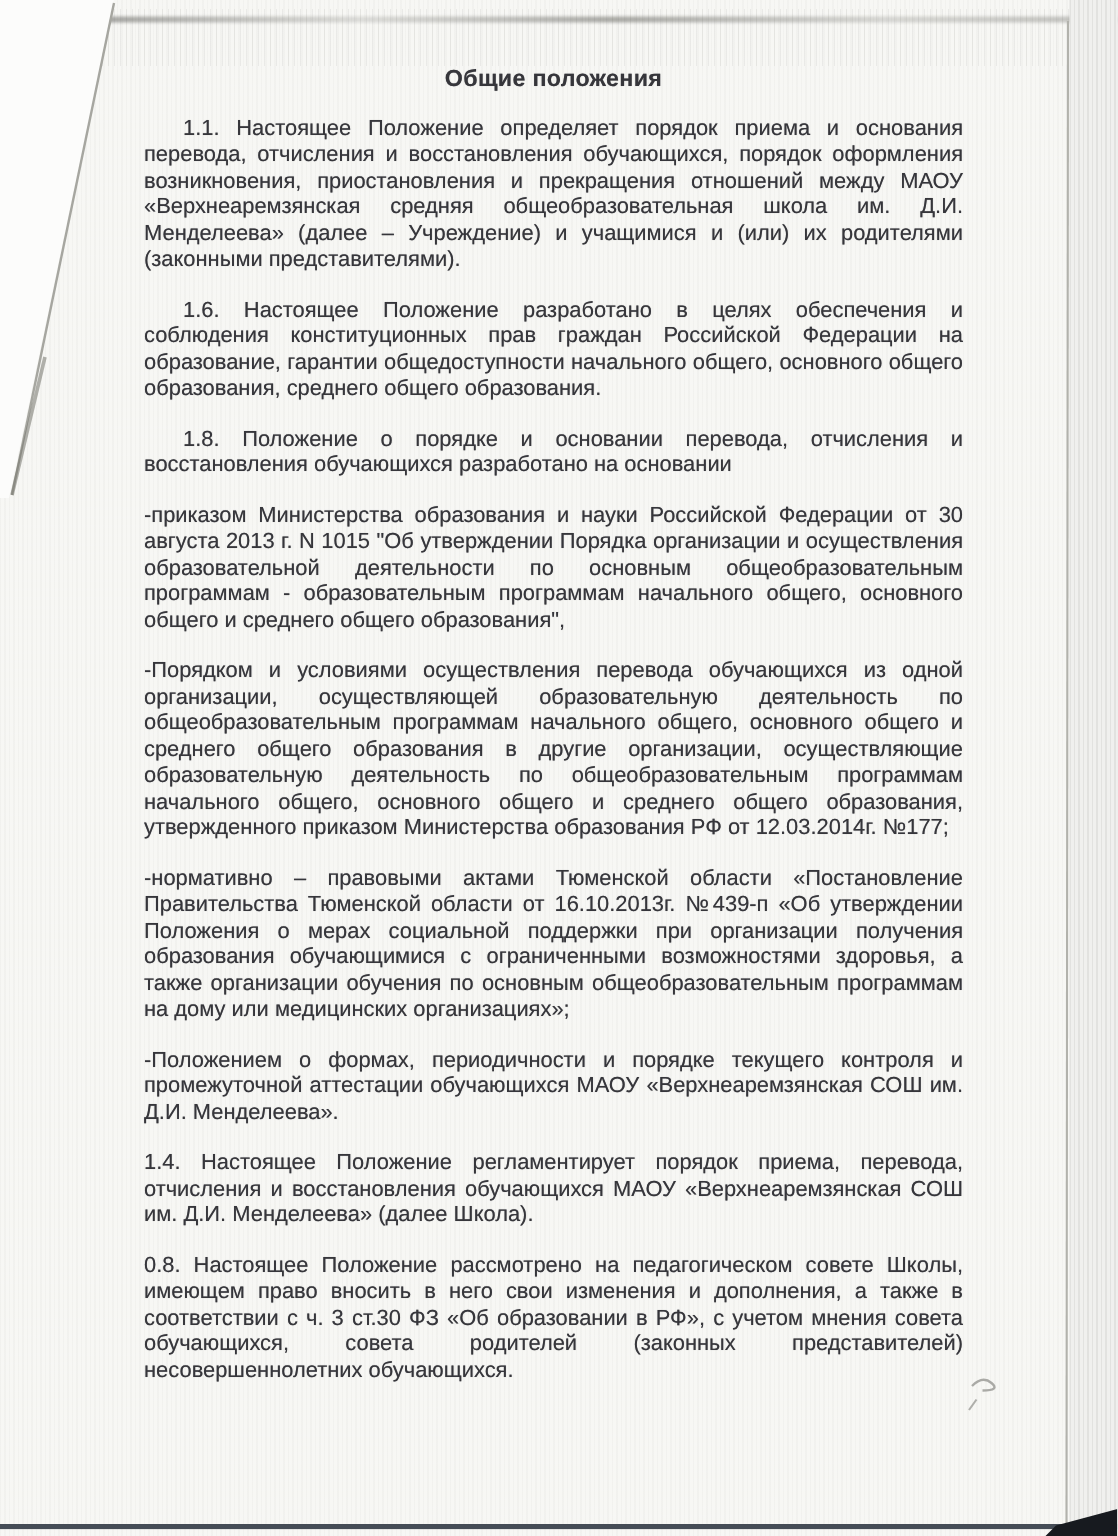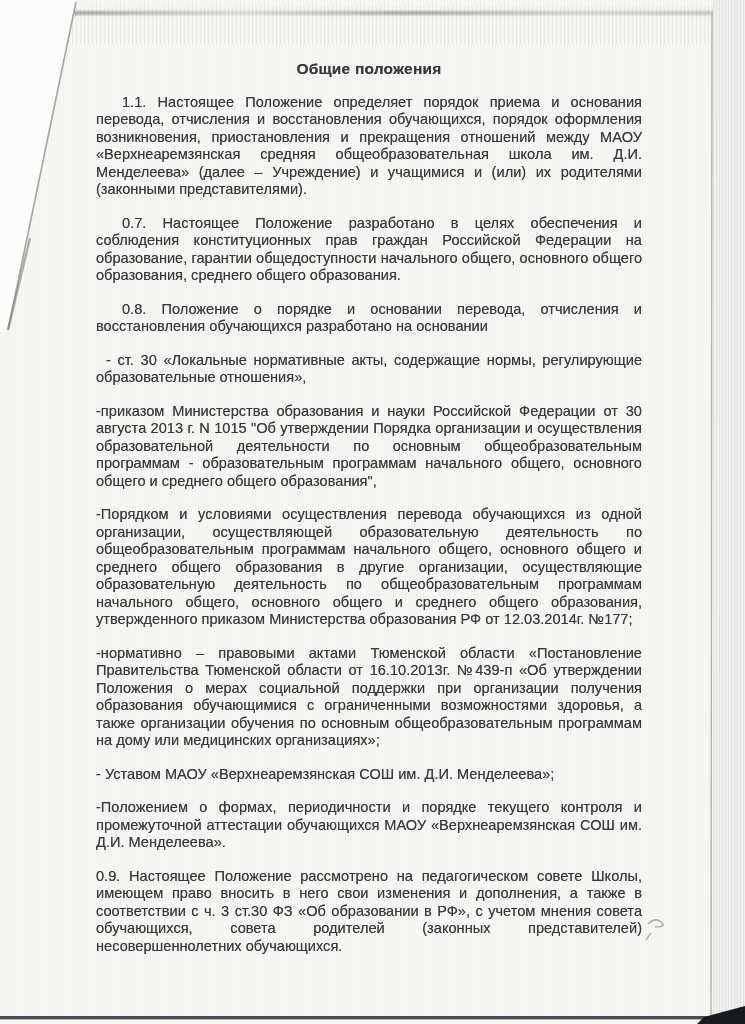--- a/index.html
+++ b/index.html
@@ -29,21 +29,21 @@
   .right-strip {
     position:absolute; left:713px; top:0; width:32px; height:1024px;
     background:
       repeating-linear-gradient(90deg, rgba(125,125,119,0.12) 0 1px, rgba(0,0,0,0) 1px 3px),
       #f0f0ee;
     pointer-events:none;
   }
   .artifacts { position:absolute; inset:0; pointer-events:none; }
 
   .text-block {
-    position:absolute; left:80px; top:60px; width:578px;
+    position:absolute; left:80px; top:44px; width:578px;
     color: var(--ink, #36363b);
     font-size:14.6px; line-height:17.5px;
     text-align: justify;
     text-shadow: 0 0 0.45px rgba(52,52,58,0.6);
   }
   .doc-title {
     font-size:15.5px; font-weight:bold; text-align:center;
     letter-spacing:0.2px; margin:0 0 8px 0;
   }
   .para { margin:16px; }
@@ -74,25 +74,24 @@
     <polygon points="697,1024 745,1024 745,1006 704,1017" fill="#171a1f"></polygon>
 
     <path d="M648,924 q7,-7 13,-2 t-6,5" stroke="#90908c" stroke-width="1.6" fill="none" opacity="0.75"></path>
     <path d="M646,940 l5,-7" stroke="#90908c" stroke-width="1.4" fill="none" opacity="0.7"></path>
   </svg>
 
   <div class="text-block">
     <h1 class="doc-title">Общие положения</h1>
     <div>
         <p class="para indent">1.1. Настоящее Положение определяет порядок приема и основания перевода, отчисления и восстановления обучающихся, порядок оформления возникновения, приостановления и прекращения отношений между МАОУ «Верхнеаремзянская средняя общеобразовательная школа им. Д.И. Менделеева» (далее – Учреждение) и учащимися и (или) их родителями (законными представителями).</p>
-        <p class="para indent">0.7. Настоящее Положение разработано в целях обеспечения и соблюдения конституционных прав граждан Российской Федерации на образование, гарантии общедоступности начального общего, основного общего образования, среднего общего образования.</p>
-        <p class="para indent">0.8. Положение о порядке и основании перевода, отчисления и восстановления обучающихся разработано на основании</p>
-        <p class="para list">- ст. 30 «Локальные нормативные акты, содержащие нормы, регулирующие образовательные отношения»,</p>
+        <p class="para indent">1.6. Настоящее Положение разработано в целях обеспечения и соблюдения конституционных прав граждан Российской Федерации на образование, гарантии общедоступности начального общего, основного общего образования, среднего общего образования.</p>
+        <p class="para indent">1.8. Положение о порядке и основании перевода, отчисления и восстановления обучающихся разработано на основании</p>
         <p class="para flush">-приказом Министерства образования и науки Российской Федерации от 30 августа 2013 г. N 1015 "Об утверждении Порядка организации и осуществления образовательной деятельности по основным общеобразовательным программам - образовательным программам начального общего, основного общего и среднего общего образования",</p>
         <p class="para flush">-Порядком и условиями осуществления перевода обучающихся из одной организации, осуществляющей образовательную деятельность по общеобразовательным программам начального общего, основного общего и среднего общего образования в другие организации, осуществляющие образовательную деятельность по общеобразовательным программам начального общего, основного общего и среднего общего образования, утвержденного приказом Министерства образования РФ от 12.03.2014г. №177;</p>
         <p class="para flush">-нормативно – правовыми актами Тюменской области «Постановление Правительства Тюменской области от 16.10.2013г. №439-п «Об утверждении Положения о мерах социальной поддержки при организации получения образования обучающимися с ограниченными возможностями здоровья, а также организации обучения по основным общеобразовательным программам на дому или медицинских организациях»;</p>
-        <p class="para flush">- Уставом МАОУ «Верхнеаремзянская СОШ им. Д.И. Менделеева»;</p>
         <p class="para flush">-Положением о формах, периодичности и порядке текущего контроля и промежуточной аттестации обучающихся МАОУ «Верхнеаремзянская СОШ им. Д.И. Менделеева».</p>
-        <p class="para flush">0.9. Настоящее Положение рассмотрено на педагогическом совете Школы, имеющем право вносить в него свои изменения и дополнения, а также в соответствии с ч. 3 ст.30 ФЗ «Об образовании в РФ», с учетом мнения совета обучающихся, совета родителей (законных представителей) несовершеннолетних обучающихся.</p>
+        <p class="para flush">1.4. Настоящее Положение регламентирует порядок приема, перевода, отчисления и восстановления обучающихся МАОУ «Верхнеаремзянская СОШ им. Д.И. Менделеева» (далее Школа).</p>
+        <p class="para flush">0.8. Настоящее Положение рассмотрено на педагогическом совете Школы, имеющем право вносить в него свои изменения и дополнения, а также в соответствии с ч. 3 ст.30 ФЗ «Об образовании в РФ», с учетом мнения совета обучающихся, совета родителей (законных представителей) несовершеннолетних обучающихся.</p>
       </div>
   </div>
 
 </div>
 
 </body></html>

